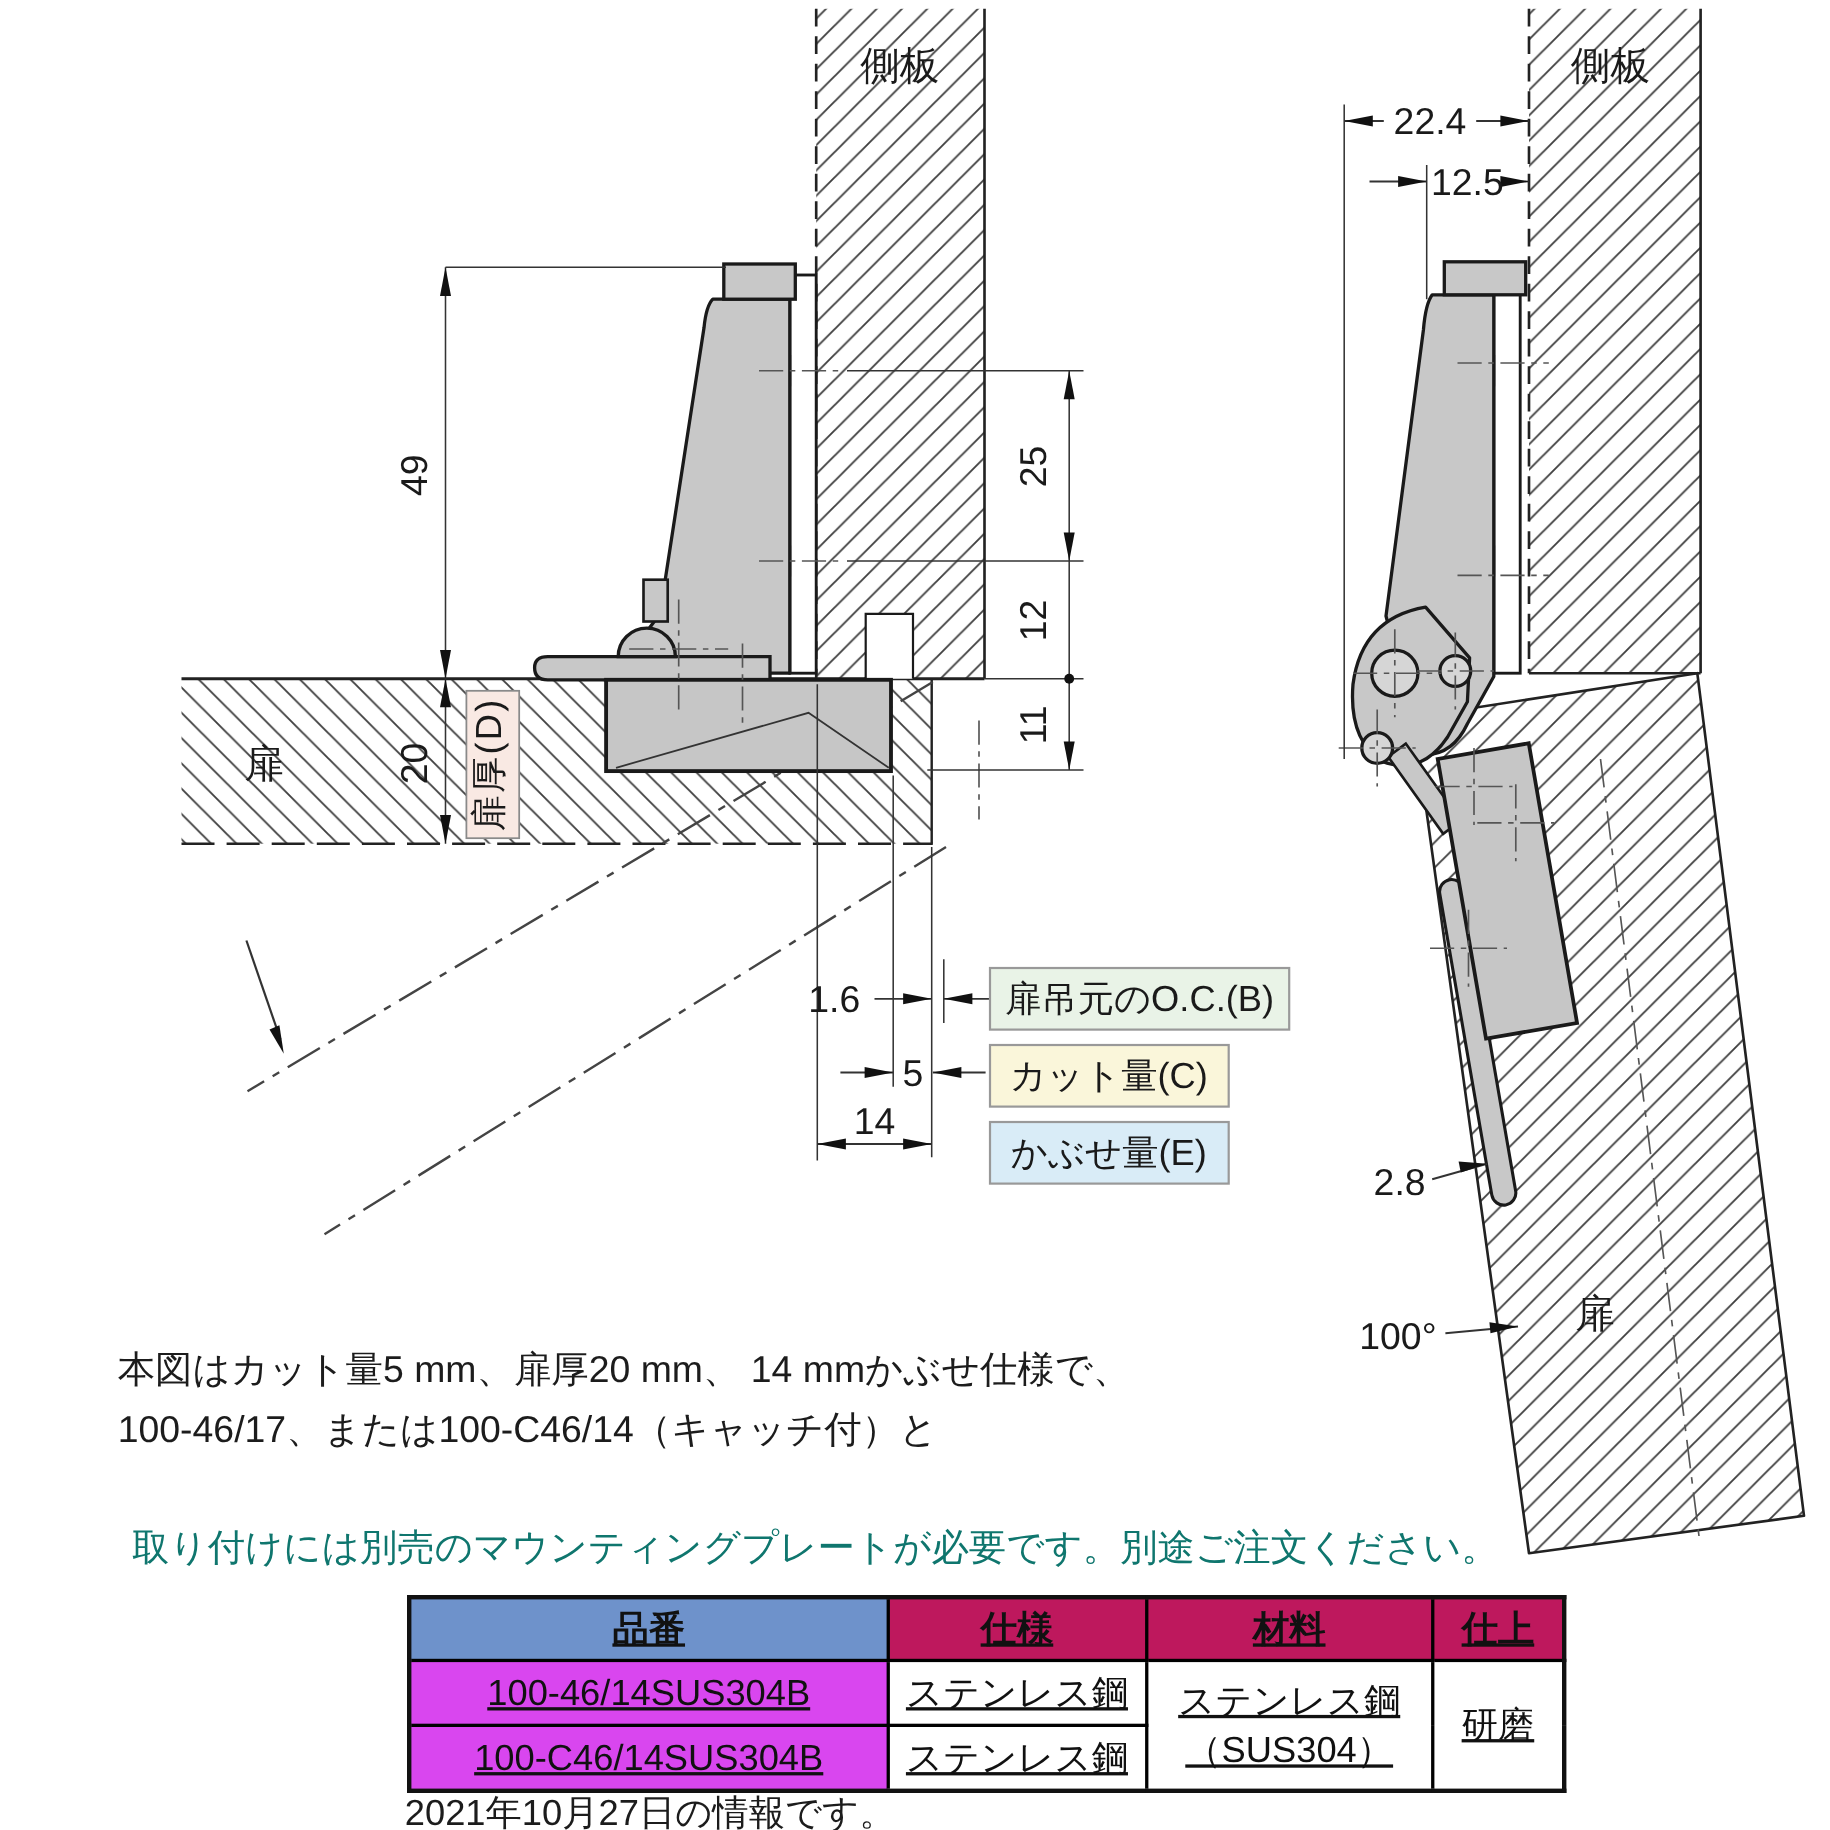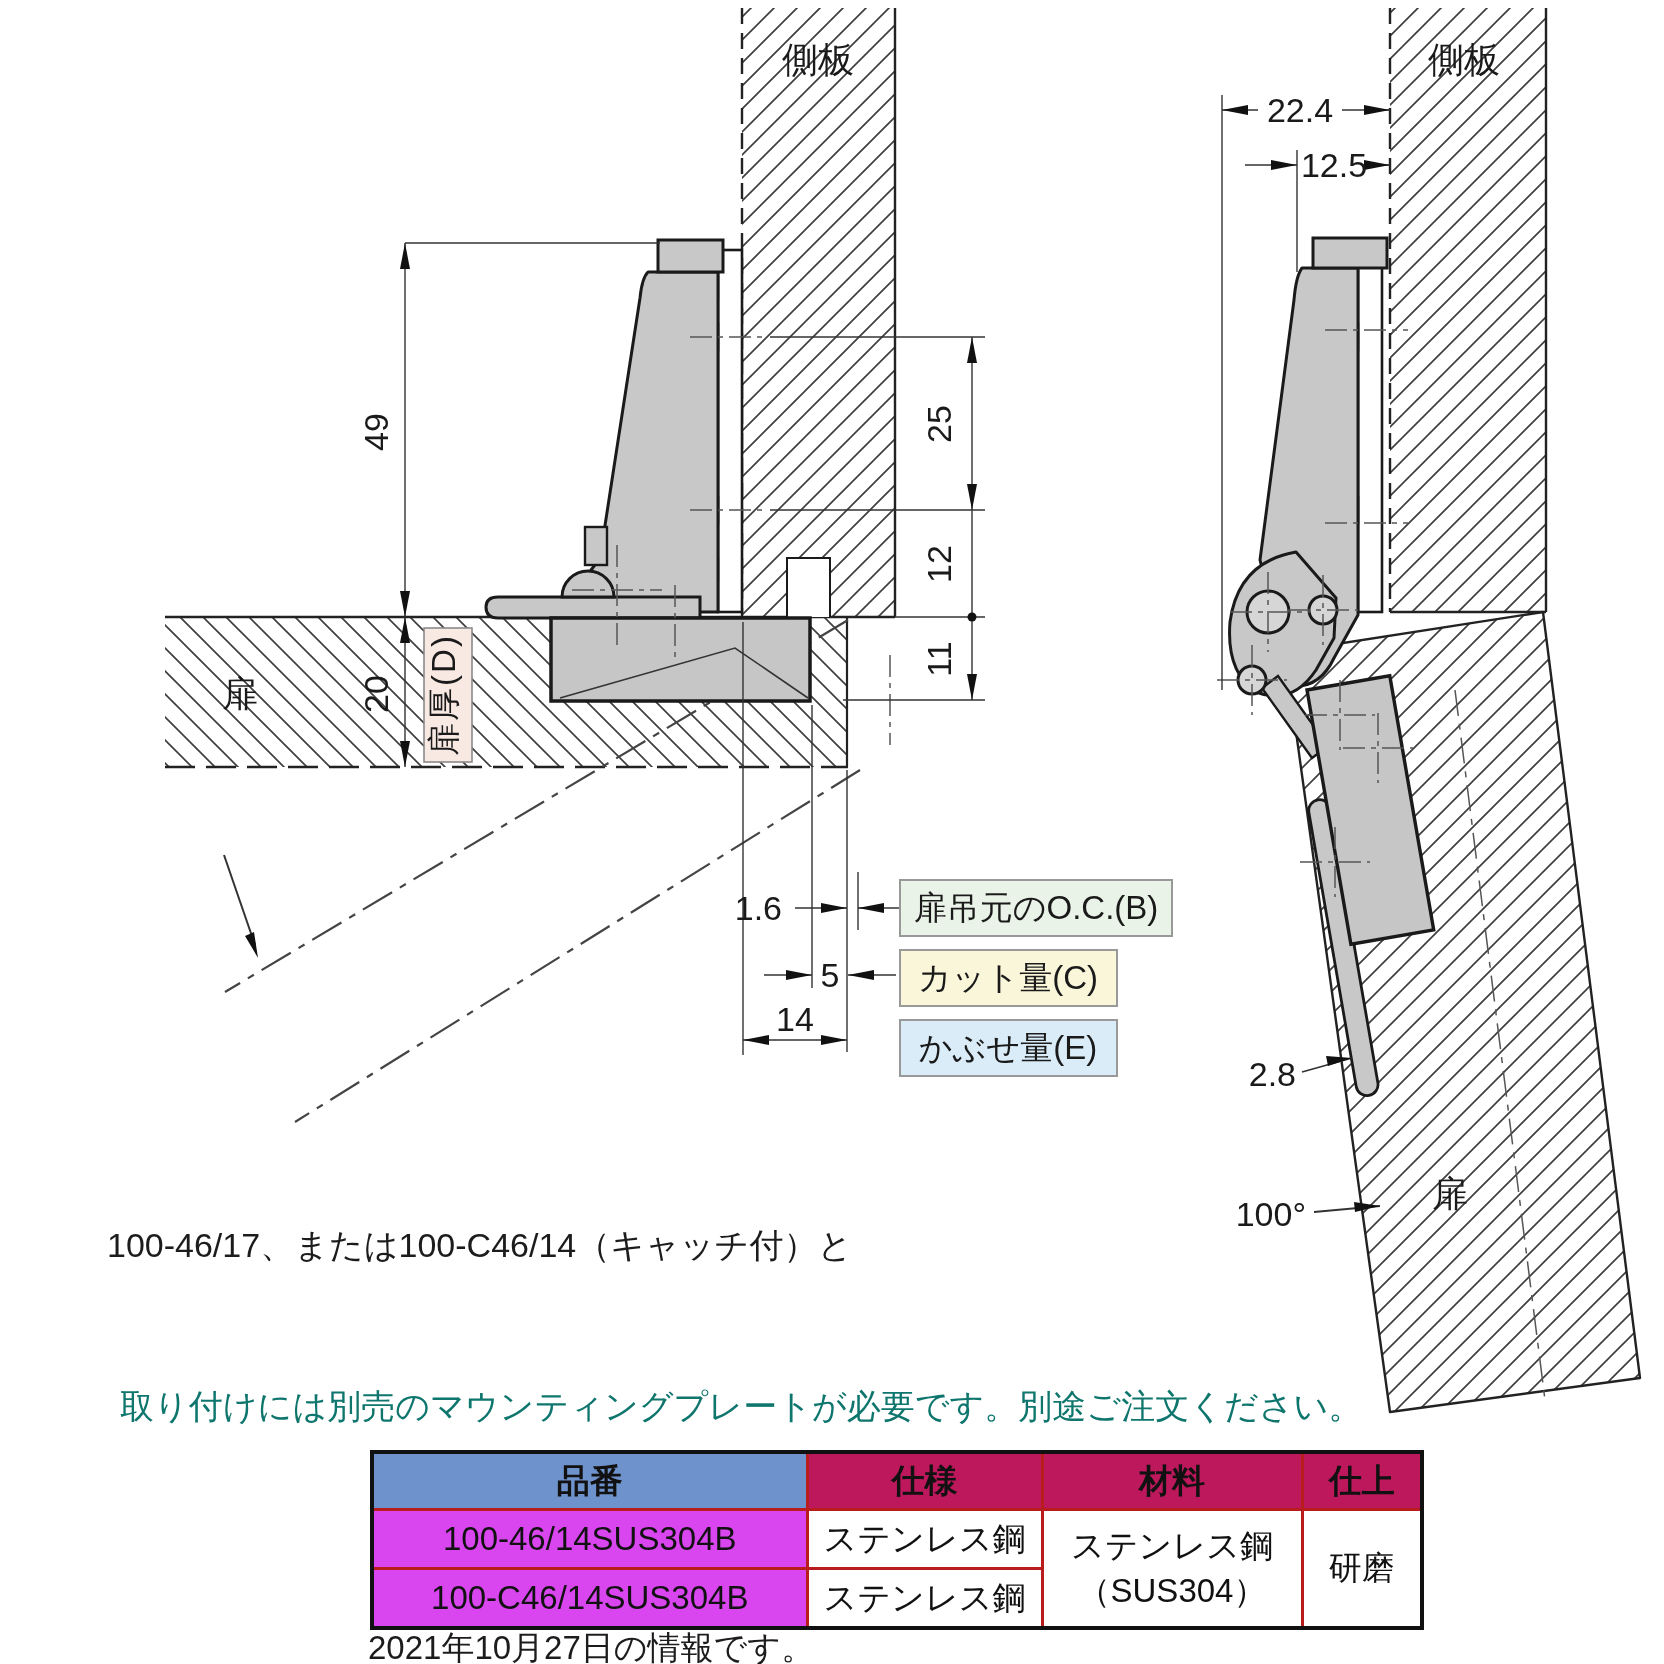--- a/index.html
+++ b/index.html
@@ -5,21 +5,21 @@
   html,body{margin:0;padding:0;background:#ffffff;}
   body{width:1664px;height:1664px;position:relative;font-family:"Liberation Sans",sans-serif;overflow:hidden;}
   svg text{font-family:"Liberation Sans",sans-serif;fill:#1a1a1a;}
   .dimtxt{font-size:34px;}
   .lbltxt{font-size:36px;}
   .callout-txt{font-size:33px;}
   .vert-lbl{font-size:33px;letter-spacing:2px;}
   .notes{position:absolute;left:107px;top:1218px;font-size:34px;line-height:55px;color:#1c1c1c;white-space:nowrap;}
   .order-note{position:absolute;left:120px;top:1384px;font-size:34px;color:#0f766e;white-space:nowrap;}
   table.spec{position:absolute;left:370px;top:1450px;border-collapse:collapse;table-layout:fixed;}
-  table.spec td{border:3px solid #b91c1c;text-align:center;vertical-align:middle;font-size:33px;color:#111;padding:0;}
+  table.spec td{border:3px solid #000000;text-align:center;vertical-align:middle;font-size:33px;color:#111;padding:0;text-decoration:underline;}
   table.spec{border:4px solid #111;}
   td.h-part{background:#6e92cb;color:#ffffff;font-weight:bold;height:54px;}
   td.h-gray{background:#be185d;font-weight:bold;}
   td.c-part{background:#d946ef;height:56px;font-size:36px;}
   td.c-white{background:#ffffff;}
   .footnote{position:absolute;left:368px;top:1626px;font-size:33px;color:#1c1c1c;white-space:nowrap;}
 </style>
 </head>
 <body>
 
@@ -240,20 +240,21 @@
       <text class="dimtxt" x="1306" y="1226" text-anchor="end">100°</text>
     </g>
 
     <text class="lbltxt" x="1464" y="72" text-anchor="middle">側板</text>
     <text class="lbltxt" x="1450" y="1206" text-anchor="middle">扉</text>
   </g>
 </svg>
 
 
 <div class="notes">
+  <div>本図はカット量5 mm、扉厚20 mm、 14 mmかぶせ仕様で、</div>
   <div>100-46/17、または100-C46/14（キャッチ付）と</div>
 </div>
 <div class="order-note">取り付けには別売のマウンティングプレートが必要です。別途ご注文ください。</div>
 
 
 <table class="spec">
   <colgroup>
     <col style="width:435px">
       <col style="width:235px">
       <col style="width:260px">

